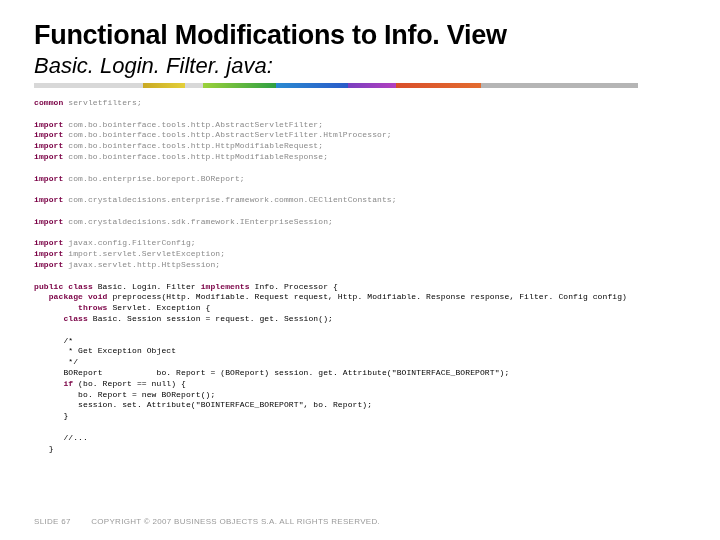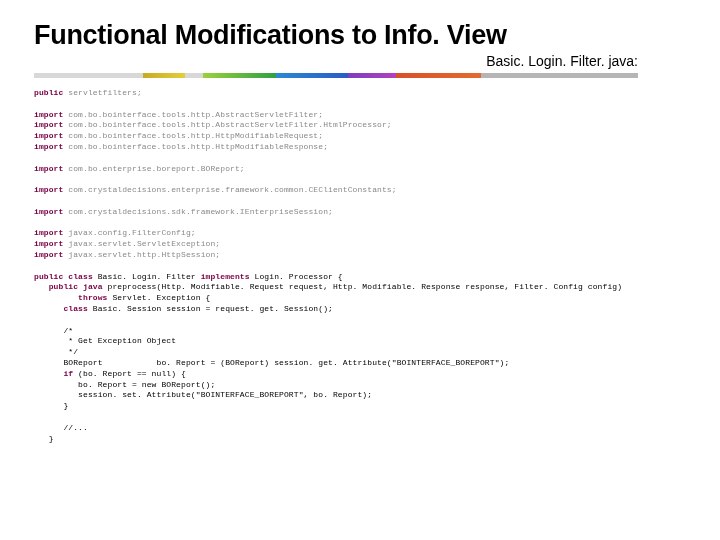--- a/index.html
+++ b/index.html
@@ -1,19 +1,19 @@
 <!DOCTYPE html>
 <html><head>
 <meta charset="utf-8">
 <style>
   * { margin: 0; padding: 0; box-sizing: border-box; }
   html, body { width: 720px; height: 540px; background: #fff; font-family: Arial, Helvetica, sans-serif; }
   .slide { width: 658px; height: 540px; position: relative; padding: 20px 20px 0 34px; }
   .title { font-size: 27px; font-weight: 700; color: #000; letter-spacing: -0.3px; }
-  .subtitle { font-size: 14px; color: #000; margin-top: 2px; text-align: right; }
+  .subtitle { font-size: 22px; font-style: italic; color: #000; margin-top: 2px; }
   .rainbow { height: 5px; width: 100%; margin-top: 4px; margin-bottom: 10px;
     background: linear-gradient(90deg,
       #d8d8d8 0%, #d8d8d8 18%,
       #c9a923 18%, #e3cf3a 25%, #d8d8d8 25%, #d8d8d8 28%,
       #9bd13a 28%, #2fa043 40%,
       #2a8ad1 40%, #2a5bc9 52%,
       #7a3fbf 52%, #b33fbf 60%,
       #d94f2a 60%, #e36b2f 74%,
       #b5b5b5 74%, #b5b5b5 100%);
   }
@@ -26,47 +26,51 @@
 </style>
 </head>
 <body>
 
 <div class="slide">
 
   <div class="title">Functional Modifications to Info. View</div>
   <div class="subtitle">Basic. Login. Filter. java:</div>
   <div class="rainbow"></div>
 
-  <div class="code"><span class="kw">public</span><span class="dim"> servletfilters;</span>
+  <div class="code"><span class="kw">common</span><span class="dim"> servletfilters;</span>
 
 <span class="kw">import</span><span class="dim"> com.bo.bointerface.tools.http.AbstractServletFilter;</span>
 <span class="kw">import</span><span class="dim"> com.bo.bointerface.tools.http.AbstractServletFilter.HtmlProcessor;</span>
 <span class="kw">import</span><span class="dim"> com.bo.bointerface.tools.http.HttpModifiableRequest;</span>
 <span class="kw">import</span><span class="dim"> com.bo.bointerface.tools.http.HttpModifiableResponse;</span>
 
 <span class="kw">import</span><span class="dim"> com.bo.enterprise.boreport.BOReport;</span>
 
 <span class="kw">import</span><span class="dim"> com.crystaldecisions.enterprise.framework.common.CEClientConstants;</span>
 
 <span class="kw">import</span><span class="dim"> com.crystaldecisions.sdk.framework.IEnterpriseSession;</span>
 
 <span class="kw">import</span><span class="dim"> javax.config.FilterConfig;</span>
-<span class="kw">import</span><span class="dim"> javax.servlet.ServletException;</span>
+<span class="kw">import</span><span class="dim"> import.servlet.ServletException;</span>
 <span class="kw">import</span><span class="dim"> javax.servlet.http.HttpSession;</span>
 
-<span class="kw">public class </span><span>Basic. Login. Filter </span><span class="kw">implements</span><span> Login. Processor {</span>
-<span class="kw">   public java </span><span>preprocess(Http. Modifiable. Request request, Http. Modifiable. Response response, Filter. Config config)</span>
+<span class="kw">public class </span><span>Basic. Login. Filter </span><span class="kw">implements</span><span> Info. Processor {</span>
+<span class="kw">   package void </span><span>preprocess(Http. Modifiable. Request request, Http. Modifiable. Response response, Filter. Config config)</span>
 <span class="kw">         throws </span><span>Servlet. Exception {</span>
 <span class="kw">      class </span><span>Basic. Session session = request. get. Session();</span>
 
 <span>      /*</span>
 <span>       * Get Exception Object</span>
 <span>       */</span>
 <span>      BOReport           bo. Report = (BOReport) session. get. Attribute("BOINTERFACE_BOREPORT");</span>
 <span class="kw">      if </span><span>(bo. Report == null) {</span>
 <span>         bo. Report = new BOReport();</span>
 <span>         session. set. Attribute("BOINTERFACE_BOREPORT", bo. Report);</span>
 <span>      }</span>
 
 <span>      //...</span>
 <span>   }</span></div>
 
+  <div class="footer">
+    <span class="footer-slide">SLIDE 67</span>
+    <span>COPYRIGHT © 2007 BUSINESS OBJECTS S.A.  ALL RIGHTS RESERVED.</span>
+  </div>
 </div>
 
 </body></html>

